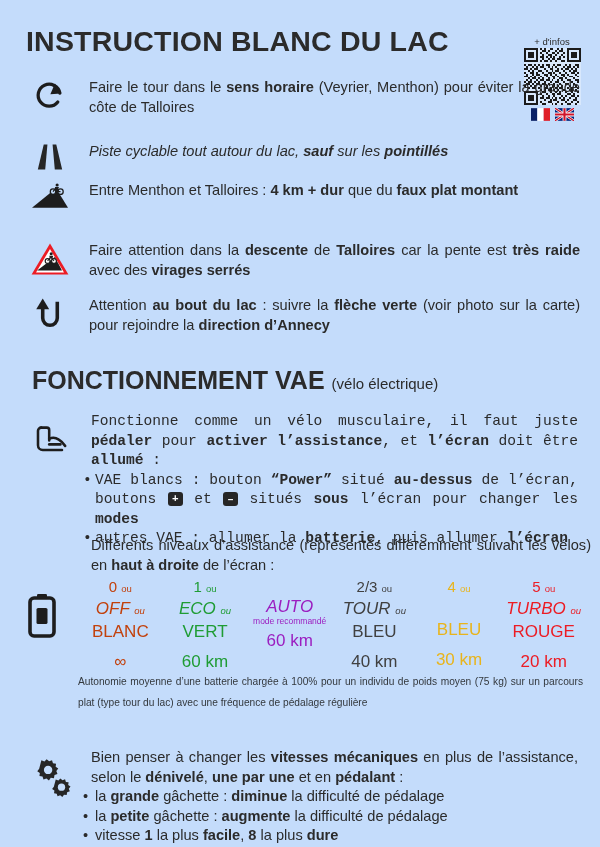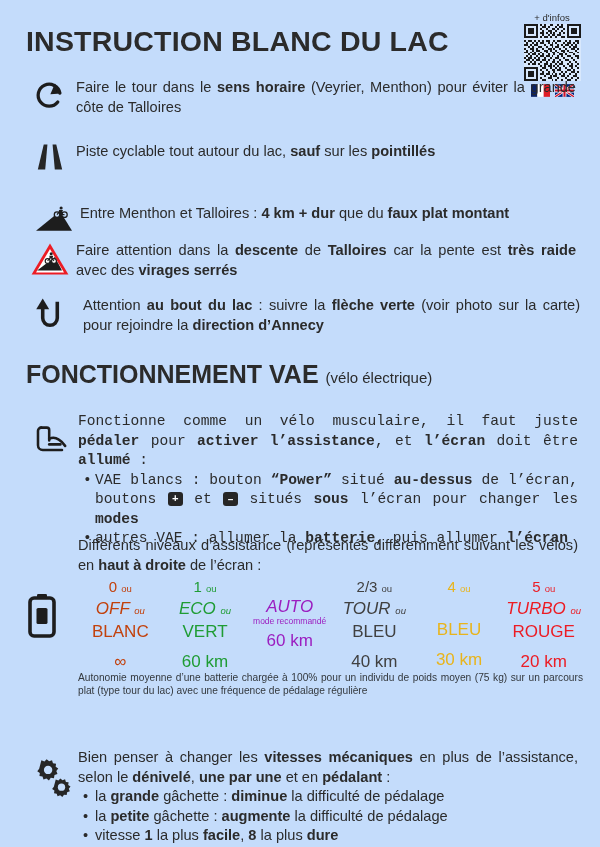--- a/index.html
+++ b/index.html
@@ -13,36 +13,36 @@
   }
   .page{position:relative;width:600px;height:847px;box-sizing:border-box;}
 
   
   h1.title{
     position:absolute;left:26px;top:25px;margin:0;
     font-size:28.5px;font-weight:700;letter-spacing:.2px;color:#2b2b2b;
     white-space:nowrap;
   }
   h2.title2{
-    position:absolute;left:26px;top:360px;margin:0;
+    position:absolute;left:26px;top:360px;margin:6px;
     font-size:25px;font-weight:700;color:#2b2b2b;white-space:nowrap;
   }
   h2.title2 .sub{font-size:15px;font-weight:400;}
 
   
-  .qrblock{position:absolute;left:521px;top:12px;width:62px;text-align:center;}
+  .qrblock{position:absolute;left:521px;top:36px;width:62px;text-align:center;}
   .qrlabel{font-size:9.5px;color:#2b2b2b;line-height:11px;}
   .qrcode{width:57px;height:57px;margin:1px auto 0;display:block;}
   .flags{display:flex;justify-content:center;gap:5px;margin-top:3px;}
   .flag{width:19px;height:13px;display:block;}
 
   
   .row{position:absolute;display:flex;align-items:flex-start;}
   .ico{flex:0 0 auto;display:flex;align-items:flex-start;justify-content:center;}
-  .txt{font-size:14.6px;line-height:19.5px;color:#2b2b2b;text-align:justify;}
+  .txt{font-size:14.6px;line-height:19.5px;color:#2b2b2b;text-align:justify;margin-left:13px;}
   .txt b{font-weight:700;}
 
   
   ul.bl{margin:0;padding:0 0 0 17px;list-style:none;}
   ul.bl li{position:relative;font-size:14.6px;line-height:19.5px;text-align:justify;}
   ul.bl li:before{content:"•";position:absolute;left:-12px;top:0;}
 
   .key{
     display:inline-block;background:#262626;color:#fff;
     border-radius:3px;font-size:11px;line-height:12px;
@@ -56,21 +56,21 @@
 
   .table{position:absolute;left:78px;top:578px;width:508px;display:flex;}
   .col{flex:1 1 0;text-align:center;}
   .c-num{font-size:15px;line-height:18px;font-weight:400;}
   .c-name{font-size:17px;line-height:21px;font-weight:400;font-style:italic;}
   .c-name2{font-size:17px;line-height:21px;font-weight:400;}
   .c-note{font-size:8.5px;line-height:9.5px;font-weight:400;}
   .ou{font-size:9.5px;}
   .c-km{font-size:17px;line-height:20px;margin-top:10px;}
 
-  .footnote{position:absolute;left:78px;top:671px;width:505px;font-size:10.2px;line-height:13px;color:#33383d;text-align:justify;}
+  .footnote{position:absolute;left:78px;top:671px;width:505px;font-size:10.2px;line-height:21px;color:#33383d;text-align:justify;}
 
   
   .col-white{color:#c2410c;}
   .col-green{color:#1f9c34;}
   .col-purple{color:#9b1ec0;}
   .col-blue{color:#404040;}
   .col-yellow{color:#e8b41c;}
   .col-red{color:#ec1c24;}
 </style>
 </head>
@@ -336,35 +336,35 @@
   <div class="row" style="left:24px;top:78px;width:556px;">
     <div class="ico" style="width:52px;padding-top:1px;">
       <svg width="34" height="34" viewBox="0 0 48 48">
         <path d="M38 20 A15.5 15.5 0 1 0 35 32.5" fill="none" stroke="#1d1d1d" stroke-width="4.6" stroke-linecap="round"></path>
         <path d="M31 6.5 L39.5 20.5 L24.5 21.5 Z" fill="#1d1d1d"></path>
       </svg>
     </div>
     <div class="txt" style="width:500px;">Faire le tour dans le <b>sens horaire</b> (Veyrier, Menthon) pour éviter la grande côte de Talloires</div>
   </div>
 
-  <div class="row" style="left:24px;top:142px;width:556px;">
+  <div class="row" style="left:24px;top:142px;width:556px;font-style:italic;">
     <div class="ico" style="width:52px;padding-top:1px;">
       <svg width="30" height="28" viewBox="0 0 40 38">
         <path d="M11 2 L29 2 L37 36 L25 36 L23 2 M17 36 L3 36 Z" fill="none"></path>
         <path d="M11.5 2 L28.5 2 L36.5 36 L26.5 36 L23.5 2 Z" fill="#262626"></path>
         <path d="M11.5 2 L16.5 2 L13.5 36 L3.5 36 Z" fill="#262626"></path>
         <rect x="18.2" y="4" width="3.2" height="6" fill="#c4dcfb"></rect>
         <rect x="17.6" y="13" width="3.6" height="7" fill="#c4dcfb"></rect>
         <rect x="16.9" y="23" width="4" height="8" fill="#c4dcfb"></rect>
       </svg>
     </div>
     <div class="txt" style="width:500px;">Piste cyclable tout autour du lac, <b>sauf</b> sur les <b>pointillés</b></div>
   </div>
 
-  <div class="row" style="left:24px;top:204px;width:556px;justify-content:flex-end;">
+  <div class="row" style="left:24px;top:181px;width:556px;justify-content:flex-end;">
     <div class="ico" style="width:52px;padding-top:2px;">
       <svg width="42" height="30" viewBox="0 0 56 40">
         <path d="M4 33 L36 7 L52 33 Z" fill="#1d1d1d"></path>
         <g stroke="#1d1d1d" stroke-width="1.7" fill="none">
           <circle cx="32" cy="11.5" r="3.6" fill="#c4dcfb"></circle>
           <circle cx="42" cy="11.5" r="3.6" fill="#c4dcfb"></circle>
           <path d="M32 11.5 L36 6.5 L40 11.5 M36 6.5 L37.5 11.5 L42 11.5"></path>
         </g>
         <g fill="#1d1d1d">
             <circle cx="37.5" cy="2.6" r="2.1"></circle>
@@ -388,21 +388,21 @@
         </g>
         <g fill="#1d1d1d">
             <circle cx="26.5" cy="16" r="1.9"></circle>
             <path d="M24 18.5 L29 18.5 L28 22 L25 22 Z"></path>
           </g>
       </svg>
     </div>
     <div class="txt" style="width:500px;">Faire attention dans la <b>descente</b> de <b>Talloires</b> car la pente est <b>très raide</b> avec des <b>virages serrés</b></div>
   </div>
 
-  <div class="row" style="left:24px;top:296px;width:556px;gap:7px;">
+  <div class="row" style="left:24px;top:296px;width:556px;">
     <div class="ico" style="width:52px;padding-top:1px;">
       <svg width="30" height="34" viewBox="0 0 36 42">
         <path d="M9 13 V26 A9 9 0 0 0 27 26 V6" fill="none" stroke="#1d1d1d" stroke-width="4.4" stroke-linecap="butt"></path>
         <path d="M9 2 L17 15 L1 15 Z" fill="#1d1d1d"></path>
       </svg>
     </div>
     <div class="txt" style="width:500px;">Attention <b>au bout du lac</b> : suivre la <b>flèche verte</b> (voir photo sur la carte) pour rejoindre la <b>direction d’Annecy</b></div>
   </div>
 
   <h2 class="title2">

